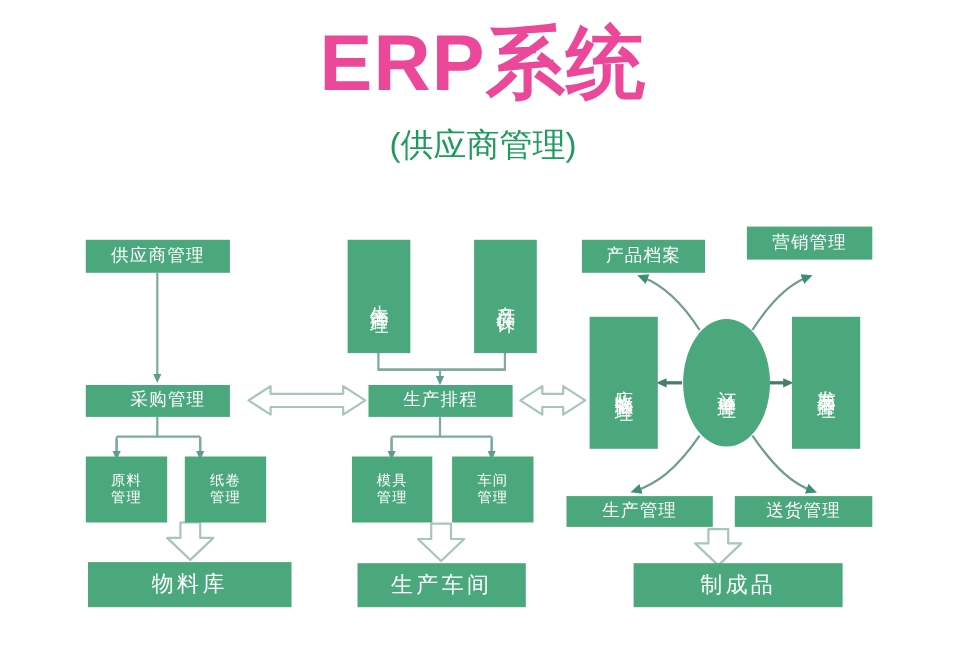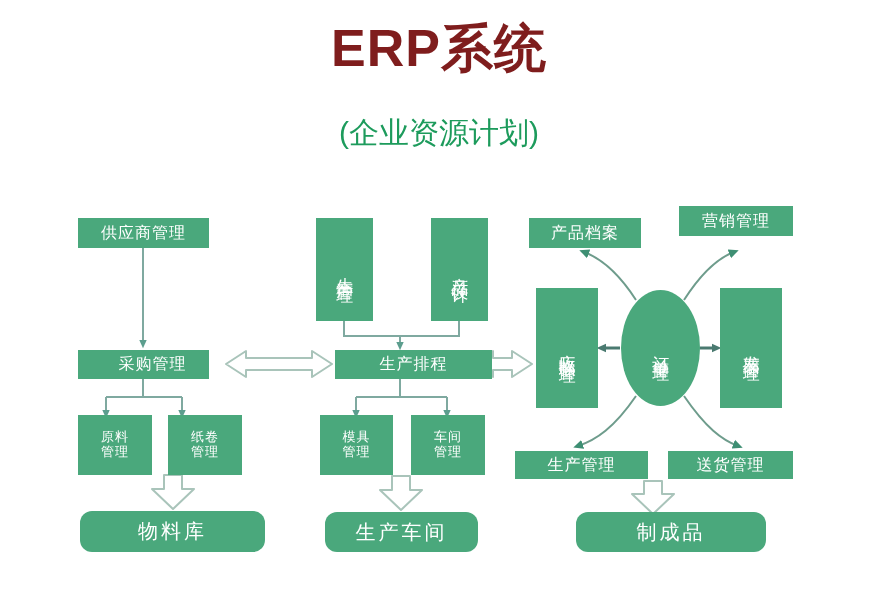--- a/index.html
+++ b/index.html
@@ -20,23 +20,23 @@
     width: 878px;
     height: 591px;
   }
   
   .title {
     position: absolute;
     left: 0;
     top: 22px;
     width: 878px;
     text-align: center;
-    font-size: 52px;
+    font-size: 72px;
     font-weight: bold;
-    color: #7f1d1d;
+    color: #ec4899;
     letter-spacing: 1px;
     line-height: 1;
     white-space: nowrap;
   }
   .subtitle {
     position: absolute;
     left: 0;
     top: 118px;
     width: 878px;
     text-align: center;
@@ -68,38 +68,38 @@
     white-space: pre-line;
     text-align: right;
   }
   .node.vertical {
     writing-mode: vertical-rl;
     text-orientation: upright;
     letter-spacing: 3px;
     font-size: 17px;
   }
   .node.rounded {
-    border-radius: 12px;
+    border-radius: 0;
     font-size: 20px;
     letter-spacing: 3px;
   }
   .node.ellipse {
     border-radius: 50%;
     writing-mode: vertical-rl;
     text-orientation: upright;
     letter-spacing: 3px;
     font-size: 17px;
   }
   svg { overflow: visible; }
 </style>
 </head>
 <body>
 
 <div class="title">ERP系统</div>
-<div class="subtitle">(企业资源计划)</div>
+<div class="subtitle">(供应商管理)</div>
 
 <svg id="canvas" viewBox="0 0 878 591" xmlns="http://www.w3.org/2000/svg">
   <defs>
     <marker id="solidhead" markerWidth="9" markerHeight="9" refX="4.2" refY="4.4" orient="auto" markerUnits="userSpaceOnUse">
       <path d="M0,0.6 L8.4,4.4 L0,8.2 Z" fill="#5c9e8e"></path>
     </marker>
     <marker id="solidhead-dark" markerWidth="10" markerHeight="10" refX="5" refY="5" orient="auto" markerUnits="userSpaceOnUse">
       <path d="M0,0.8 L9.4,5 L0,9.2 Z" fill="#4a7a70"></path>
     </marker>
     <marker id="curvehead" markerWidth="11" markerHeight="11" refX="5" refY="5.5" orient="auto" markerUnits="userSpaceOnUse">
@@ -173,21 +173,21 @@
 
 <div class="node stack" style="left:168px; top:415px; width:74px; height:60px;">纸卷
 管理</div>
 
 <div class="node rounded" style="left:80px; top:511px; width:185px; height:41px;">物料库</div>
 
 <div class="node vertical" style="left:316px; top:218px; width:57px; height:103px;">生产管理</div>
 
 <div class="node vertical" style="left:431px; top:218px; width:57px; height:103px;">产品设计</div>
 
-<div class="node bar" style="left:335px; top:350px; width:157px; height:29px;">生产排程</div>
+<div class="node bar" style="left:335px; top:350px; width:131px; height:29px;">生产排程</div>
 
 <div class="node stack" style="left:320px; top:415px; width:73px; height:60px;">模具
 管理</div>
 
 <div class="node stack" style="left:411px; top:415px; width:74px; height:60px;">车间
 管理</div>
 
 <div class="node rounded" style="left:325px; top:512px; width:153px; height:40px;">生产车间</div>
 
 <div class="node bar" style="left:529px; top:218px; width:112px; height:30px;">产品档案</div>

